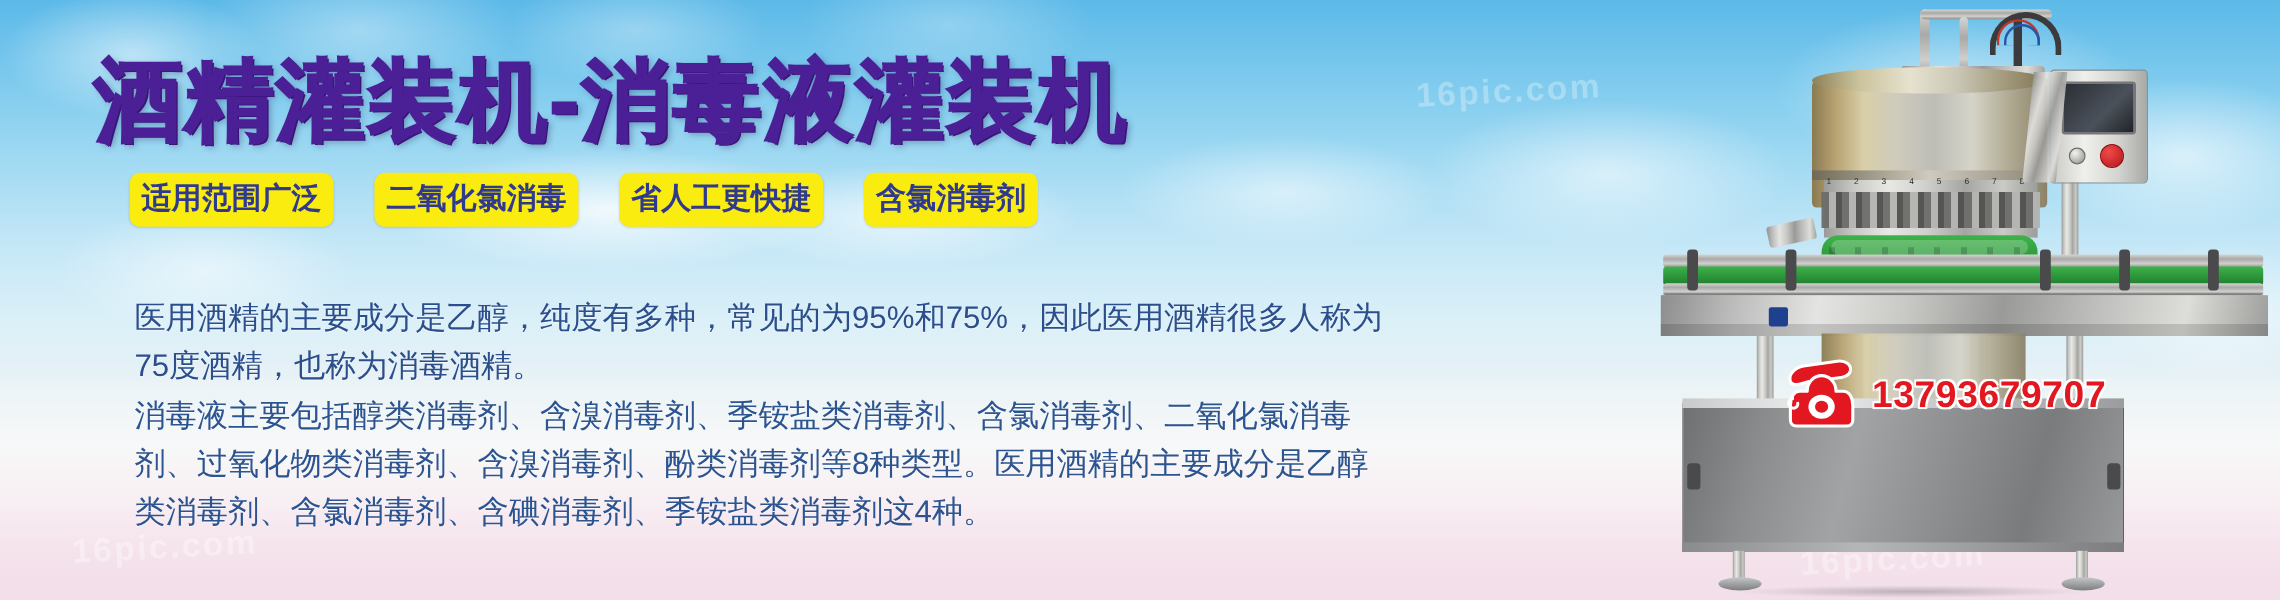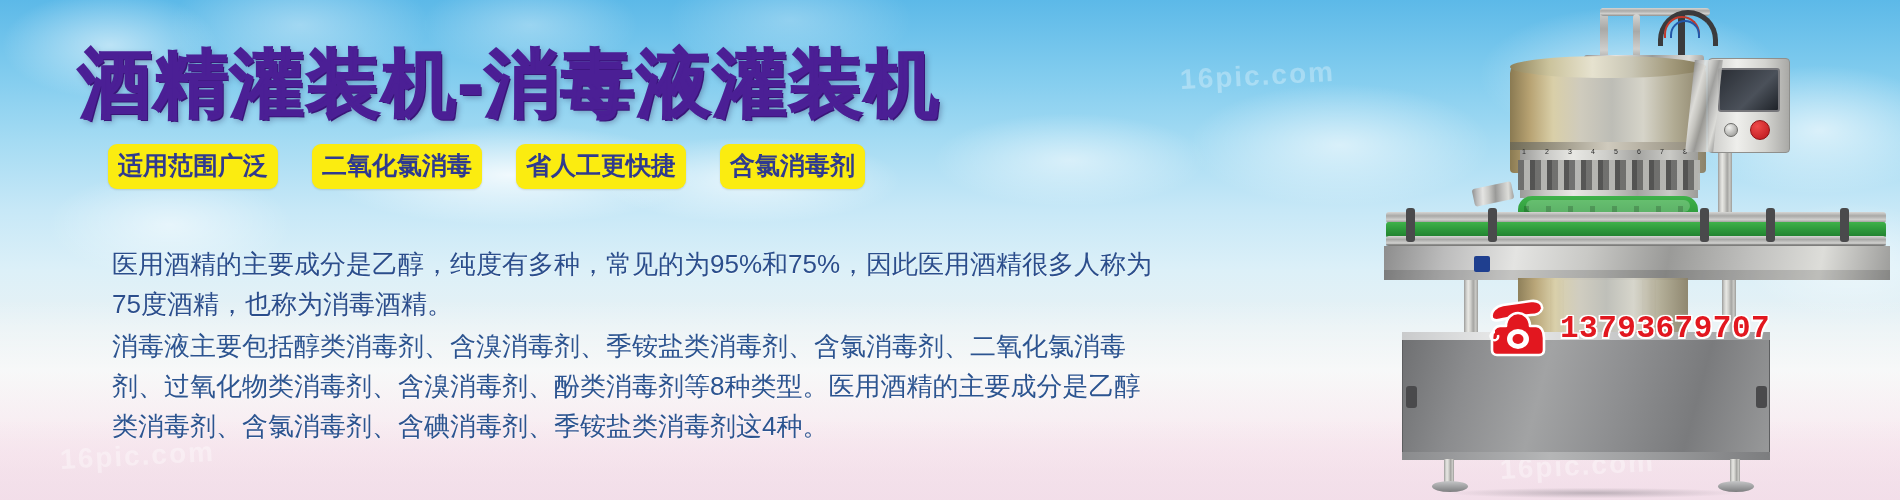--- a/index.html
+++ b/index.html
@@ -114,21 +114,21 @@
   }
   .dark { background:#4a4a4c; }
   
   .contact {
     position:absolute;
     left:1486px; top:298px;
     display:flex; align-items:center;
     gap:10px;
   }
   .phone-icon { width:64px; height:62px; flex:0 0 auto; }
-  .numbers { display:flex; flex-direction:column; gap:3px;font-family:Liberation Mono, monospace; }
+  .numbers { display:flex; flex-direction:column; gap:3px; }
   .phone-num {
     color:#e2171f;
     font-size:31px;
     font-weight:bold;
     line-height:34px;
     letter-spacing:0.5px;
     text-shadow:
       -1.5px -1.5px 0 #fff, 1.5px -1.5px 0 #fff,
       -1.5px 1.5px 0 #fff, 1.5px 1.5px 0 #fff,
       0 0 3px #fff;

